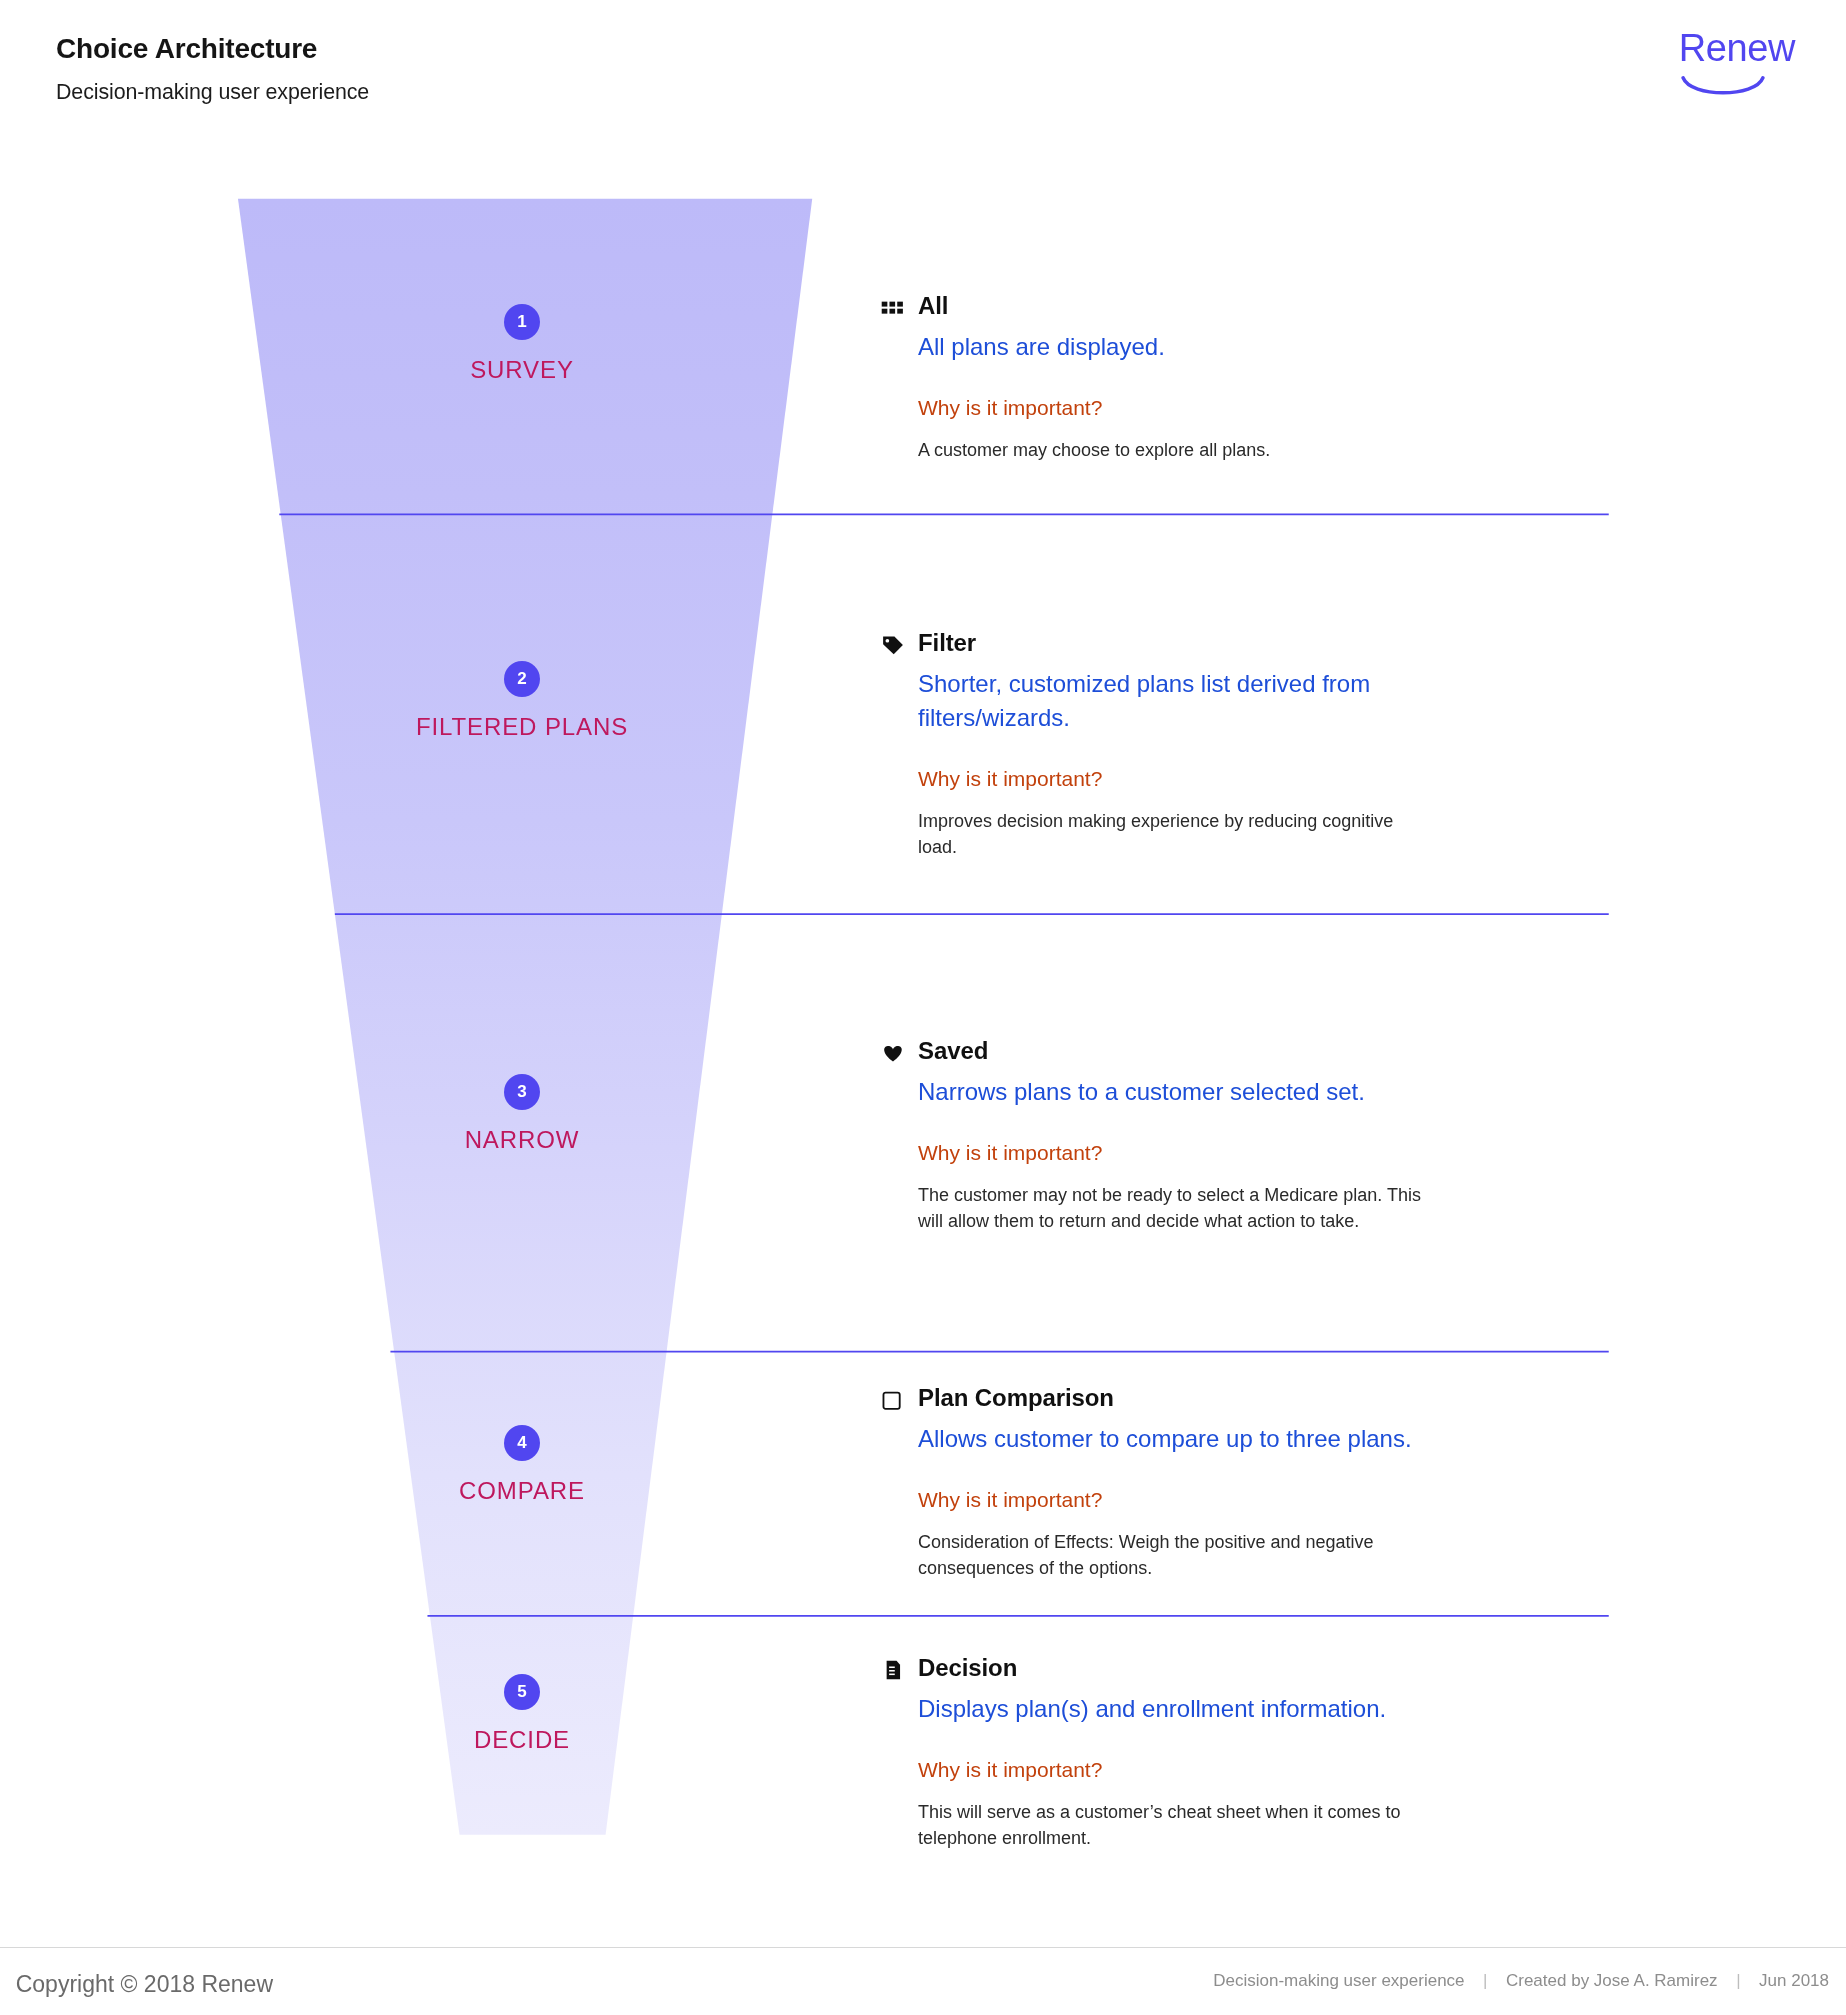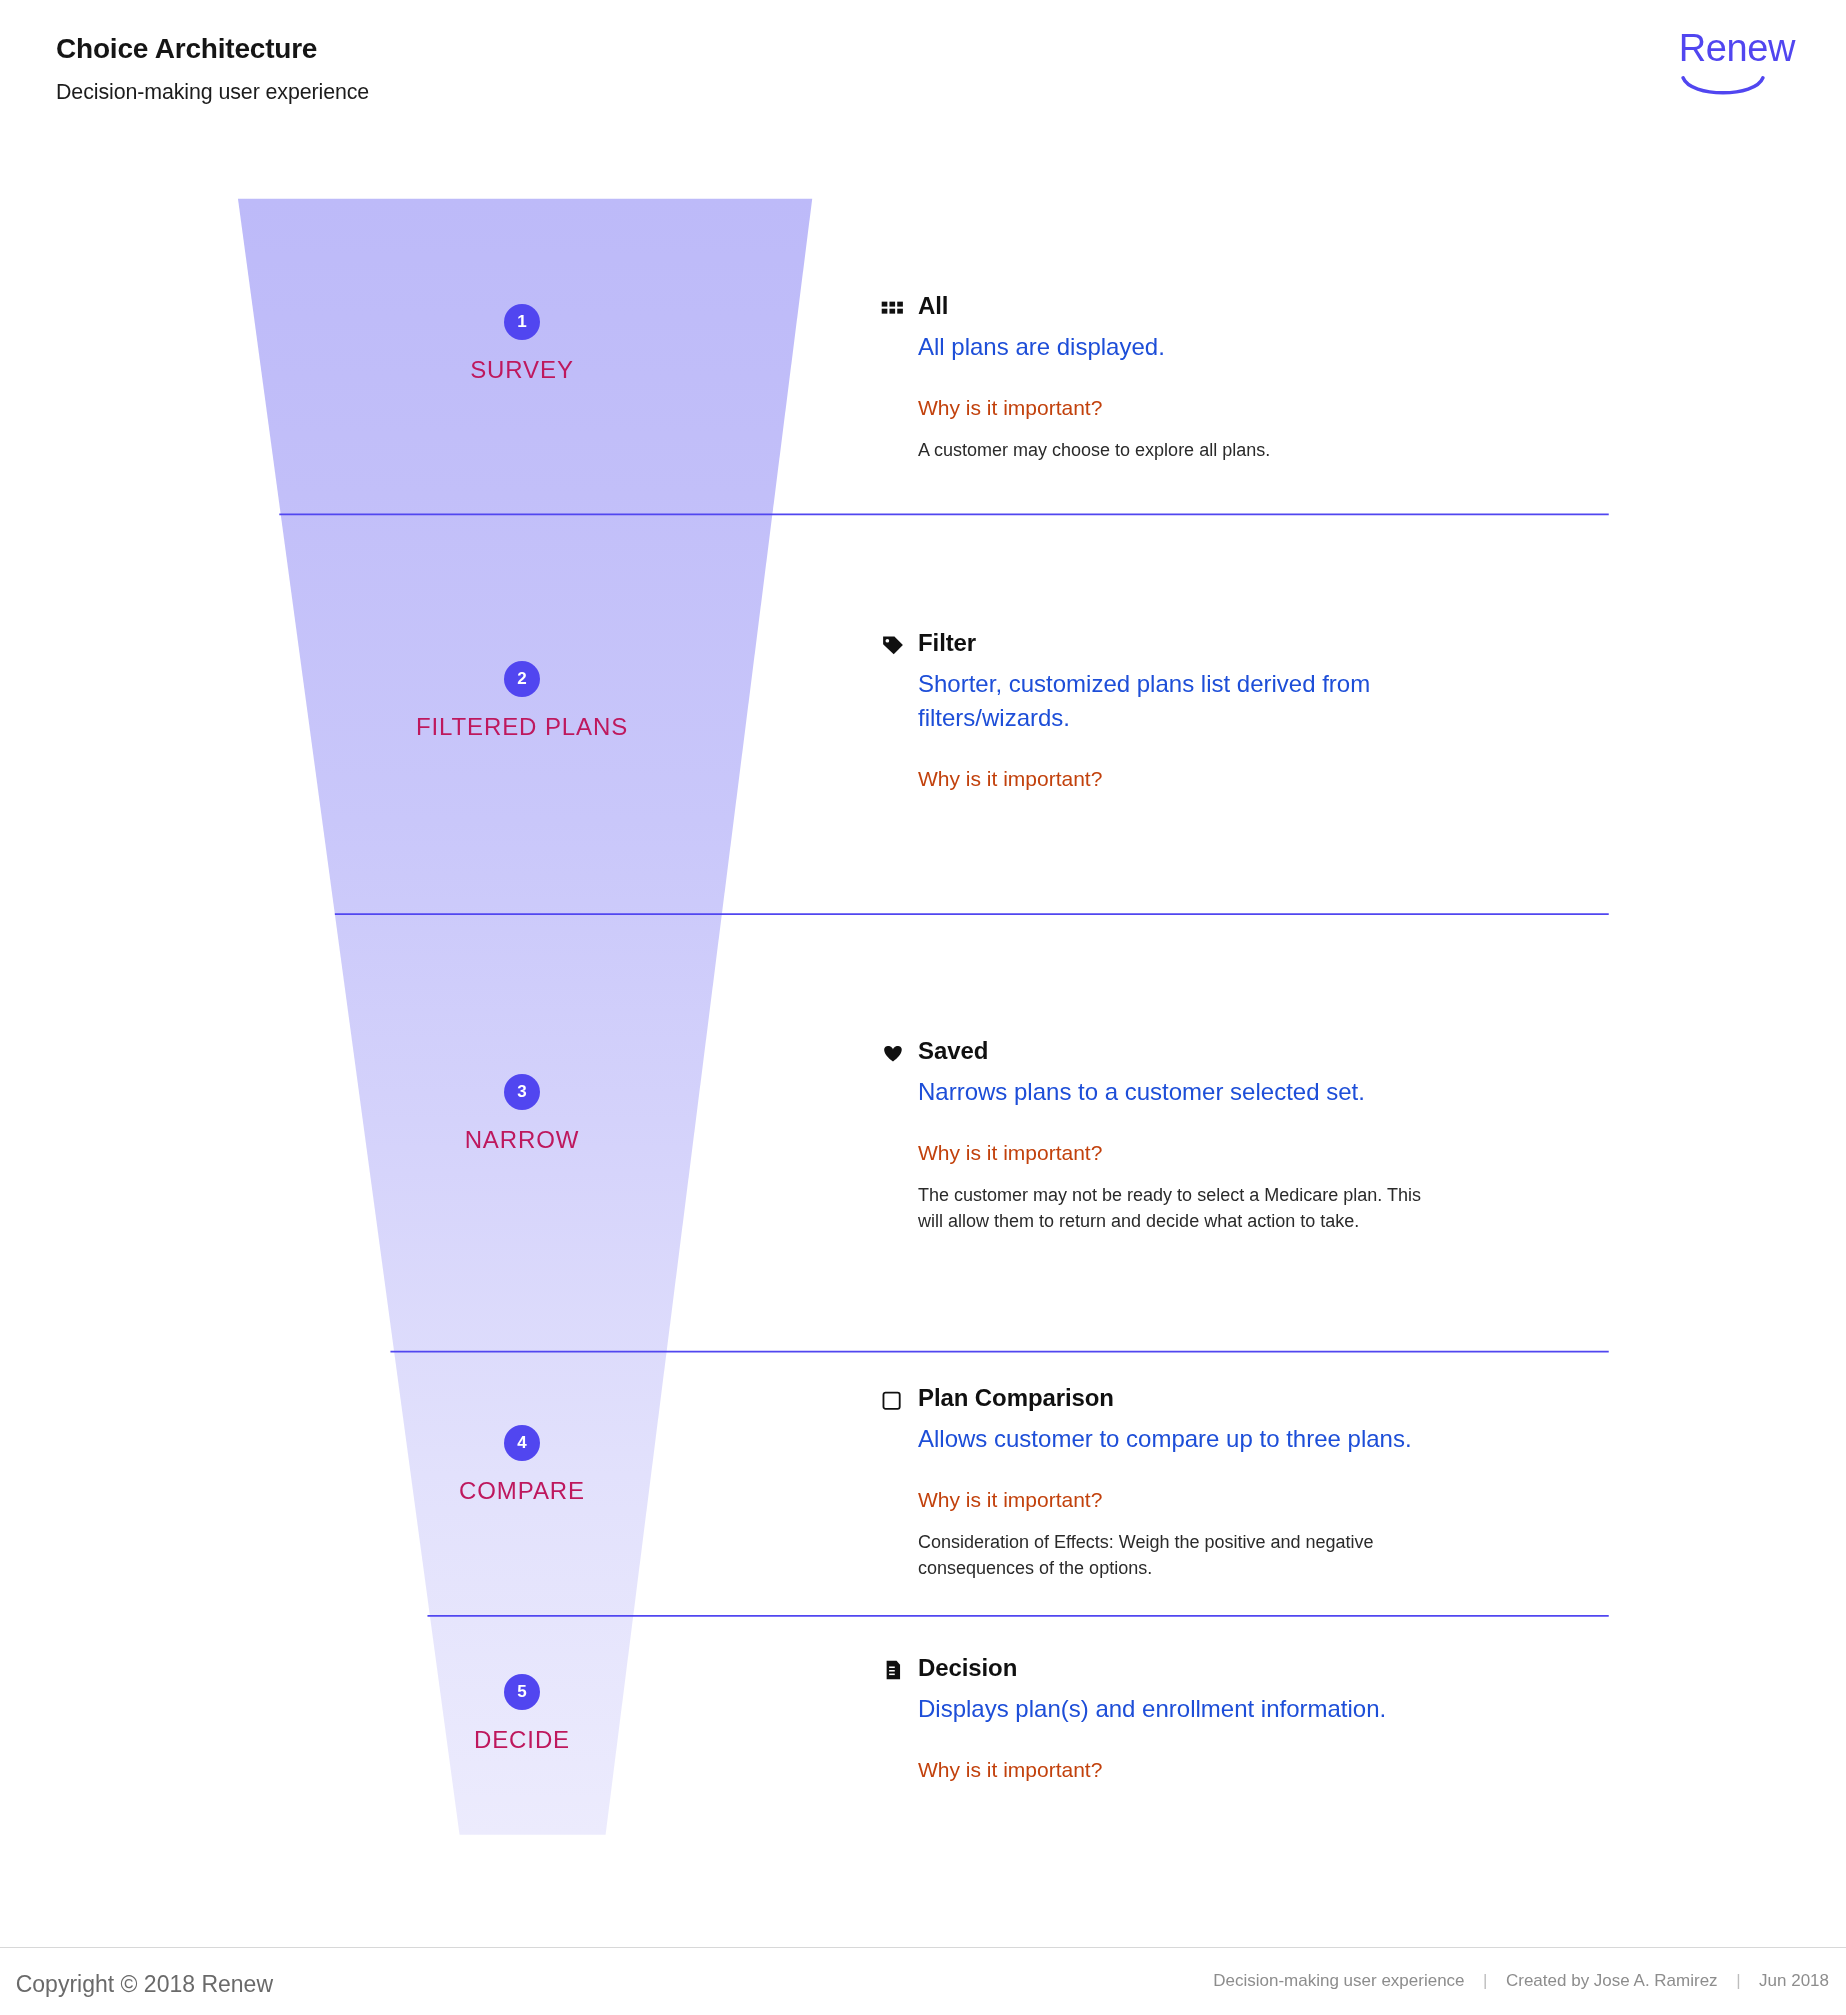--- a/index.html
+++ b/index.html
@@ -261,20 +261,21 @@
   <div class="detail-block" style="top:629px;">
     <div class="detail-head">
       <svg class="detail-icon" viewBox="0 0 34 34">
         <path d="M3 5 L19 5 L31 17 L18 30 L3 16 Z" fill="#101010"></path>
         <circle cx="9" cy="11" r="2.6" fill="#ffffff"></circle>
       </svg>
       <div class="detail-title">Filter</div>
     </div>
     <div class="detail-desc">Shorter, customized plans list derived from filters/wizards.</div>
     <div class="detail-why">Why is it important?</div>
+    <div class="detail-reason" style="max-width:485px;">Improves decision making experience by reducing cognitive load.</div>
   </div>
 
   <div class="detail-block" style="top:1037px;">
     <div class="detail-head">
       <svg class="detail-icon" viewBox="0 0 34 34">
         <path d="M17 29 C 2 18, 2 8, 9.5 7 C 14 6.4, 17 10.5, 17 12 C 17 10.5, 20 6.4, 24.5 7 C 32 8, 32 18, 17 29 Z" fill="#101010"></path>
       </svg>
       <div class="detail-title">Saved</div>
     </div>
     <div class="detail-desc">Narrows plans to a customer selected set.</div>
@@ -299,20 +300,21 @@
       <svg class="detail-icon" viewBox="0 0 34 34">
         <path d="M8 4 L22 4 L27 9.5 L27 30 L8 30 Z" fill="#101010"></path>
         <rect x="11.5" y="12" width="8" height="2.2" fill="#ffffff"></rect>
         <rect x="11.5" y="17" width="8" height="2.2" fill="#ffffff"></rect>
         <rect x="11.5" y="22" width="8" height="2.2" fill="#ffffff"></rect>
       </svg>
       <div class="detail-title">Decision</div>
     </div>
     <div class="detail-desc">Displays plan(s) and enrollment information.</div>
     <div class="detail-why">Why is it important?</div>
+    <div class="detail-reason" style="max-width:492px;">This will serve as a customer’s cheat sheet when it comes to telephone enrollment.</div>
   </div>
 
   <div id="footer-rule"></div>
   <div id="footer-left">Copyright © 2018 Renew</div>
   <div id="footer-right">
     <span>Decision-making user experience</span>
     <span class="footer-sep">|</span>
     <span>Created by Jose A. Ramirez</span>
     <span class="footer-sep">|</span>
     <span>Jun 2018</span>

